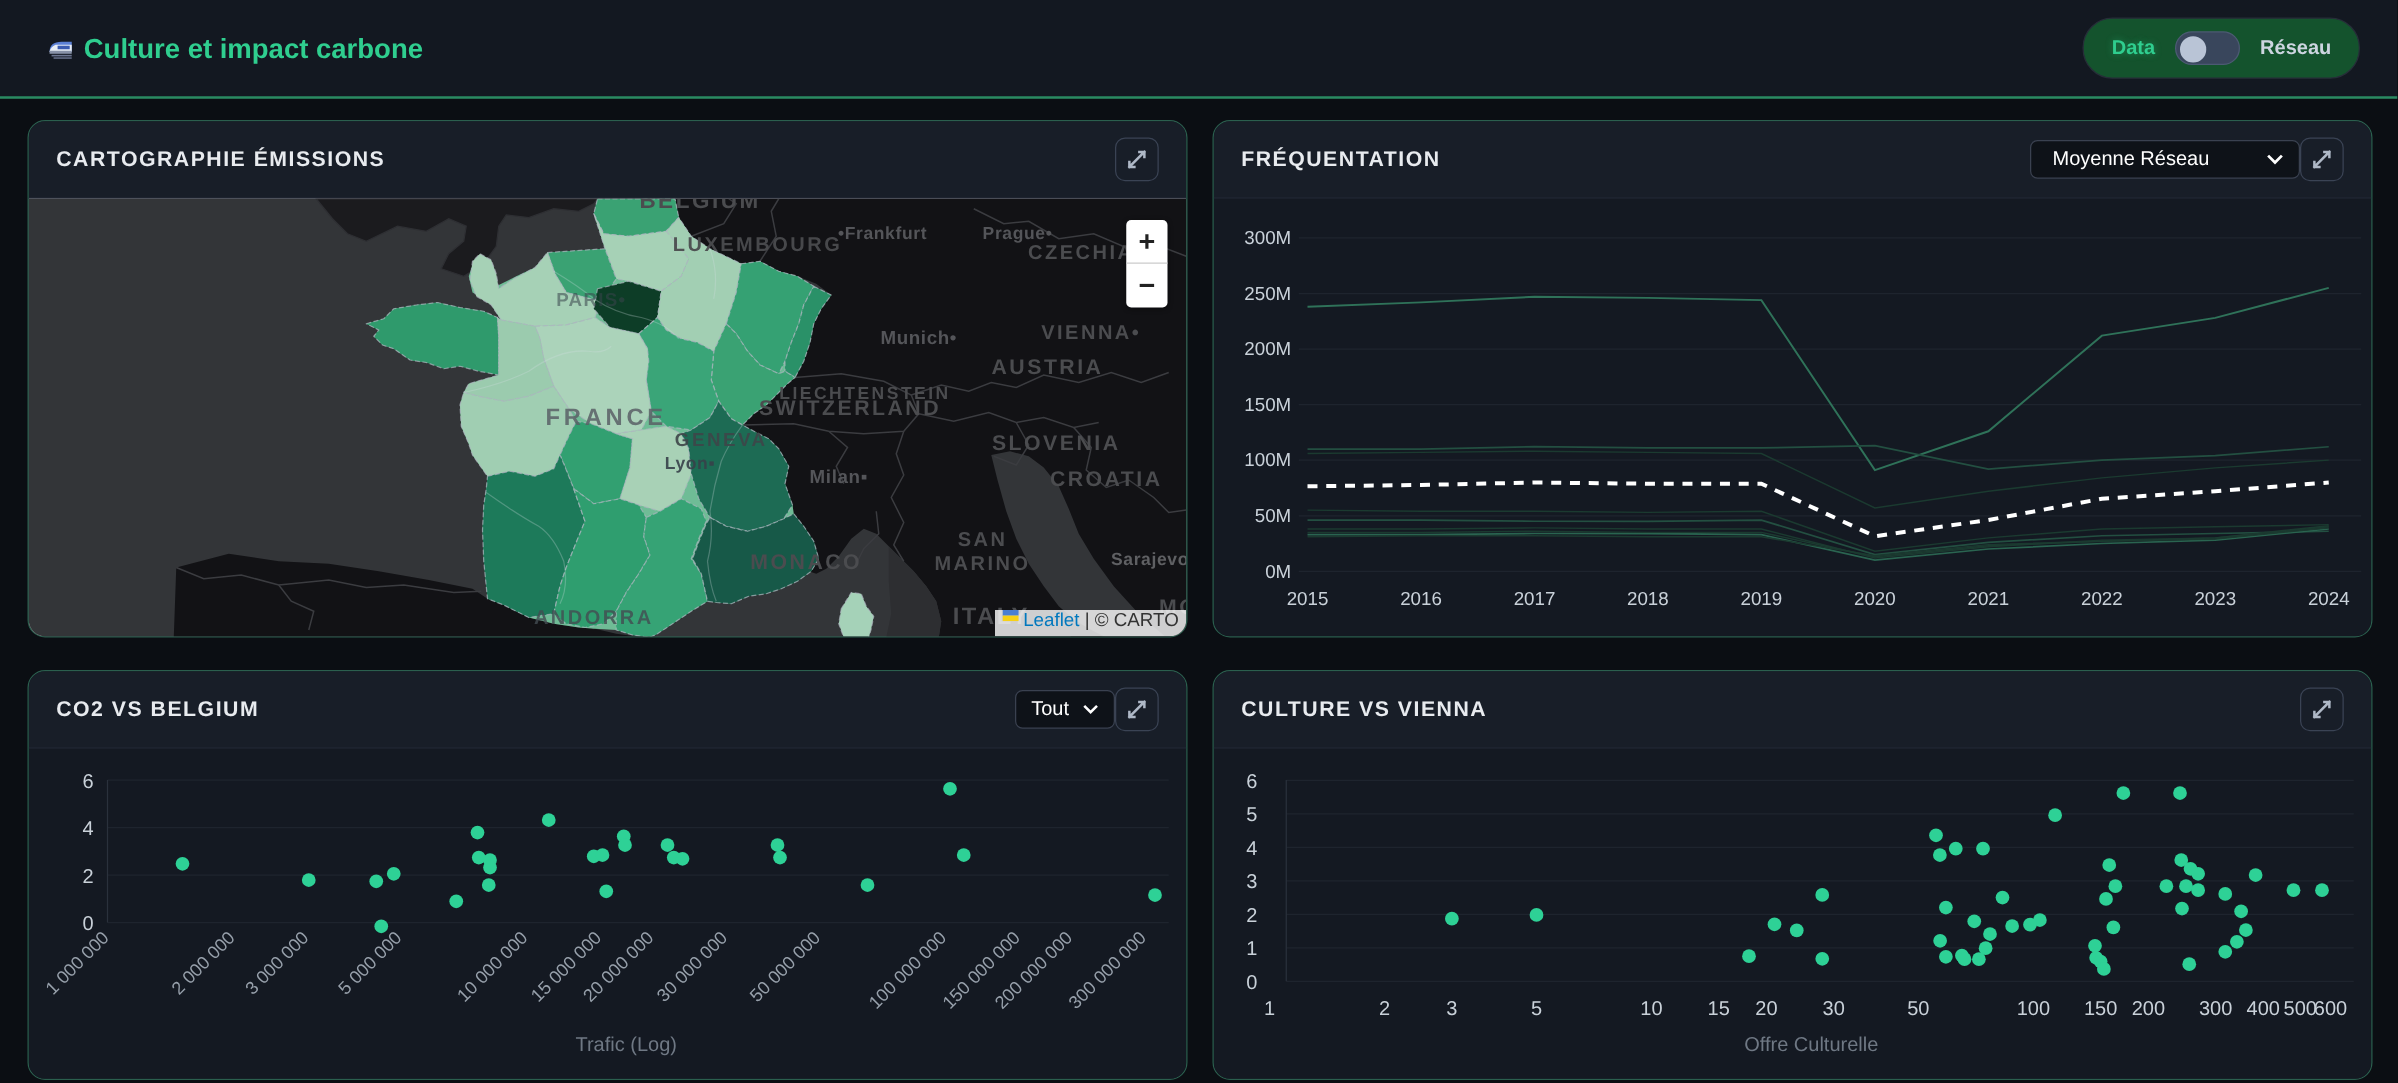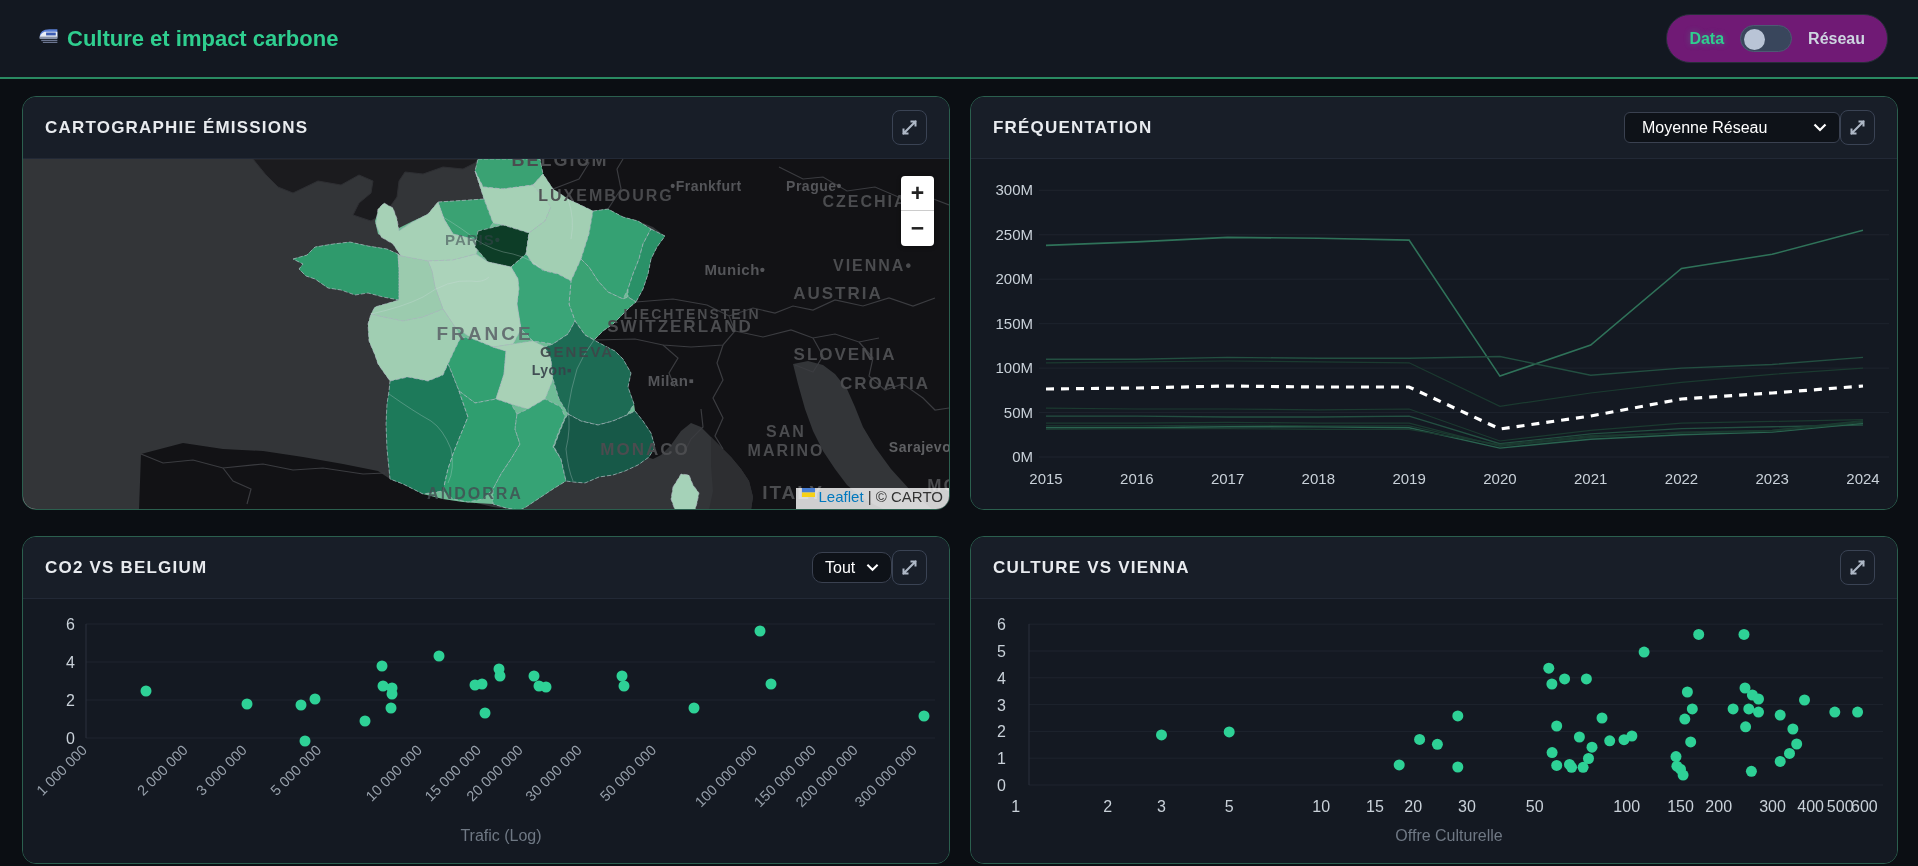--- a/index.html
+++ b/index.html
@@ -1,19 +1,19 @@
 <!DOCTYPE html>
 <html><head>
 <meta charset="utf-8">
 <style>
 * { margin:0; padding:0; box-sizing:border-box; }
 html,body { width:1918px; height:866px; overflow:hidden; background:#0b0e13; font-family:"Liberation Sans", sans-serif; }
 .nav { height:79px; background:#131821; border-bottom:2px solid #2a8a62; display:flex; align-items:center; justify-content:space-between; padding:0 30px 0 38px; }
-.brand { display:flex; align-items:flex-start; gap:8px; color:#2fce8f; font-size:22px; font-weight:bold; }
-.togglewrap { display:flex; align-items:center; gap:16px; background:#701a75; border:1px solid #272d39; border-radius:24px; padding:10px 22px; }
+.brand { display:flex; align-items:center; gap:8px; color:#2fce8f; font-size:22px; font-weight:bold; }
+.togglewrap { display:flex; align-items:center; gap:16px; background:#14532d; border:1px solid #272d39; border-radius:24px; padding:10px 22px; }
 .tl-data { color:#2fce8f; font-size:16px; font-weight:bold; text-shadow:0 0 6px rgba(47,206,143,.4); }
 .tl-creatif { color:#cdd5e0; font-size:16px; font-weight:bold; }
 .track { width:52px; height:27px; background:#39465c; border:1px solid #4c5a73; border-radius:14px; position:relative; }
 .knob { position:absolute; left:3px; top:2.5px; width:21px; height:21px; border-radius:50%; background:#b9c4d6; }
 .main { padding:17px 22px; display:grid; grid-template-columns:928px 928px; grid-template-rows:414px 328px; gap:26px 20px; }
 .panel { background:#151b24; border:1px solid #2b5f4e; border-radius:14px; overflow:hidden; display:flex; flex-direction:column; }
 .phead { height:62px; min-height:62px; background:#181e28; border-bottom:1px solid #222936; display:flex; align-items:center; justify-content:space-between; padding:4px 22px; }
 .ptitle { color:#e8ebef; font-size:17px; font-weight:bold; letter-spacing:1.2px; }
 .pctrl { display:flex; align-items:center; }
 .expbtn { width:35px; height:35px; border:1px solid #3a4354; border-radius:8px; display:flex; align-items:center; justify-content:center; }
@@ -196,21 +196,21 @@
           <polyline points="75.0,270.4 165.8,269.6 256.6,269.6 347.3,270.4 438.1,270.4 528.9,285.6 619.7,276.7 710.5,274.0 801.2,272.2 892.0,263.3" fill="none" stroke="#1b3a30" stroke-width="1.2"></polyline>
           <polyline points="75.0,266.9 165.8,266.9 256.6,266.0 347.3,266.9 438.1,266.9 528.9,286.4 619.7,277.6 710.5,274.0 801.2,271.3 892.0,261.6" fill="none" stroke="#1b3a30" stroke-width="1.2"></polyline>
           <polyline points="75.0,230 165.8,229 256.6,227 347.3,228 438.1,228 528.9,270 619.7,257 710.5,240 801.2,234 892.0,227" fill="none" stroke="#ffffff" stroke-width="3.2" stroke-dasharray="8 7"></polyline>
         </svg>
     </div>
   </div>
   <div class="panel">
     <div class="phead">
       <span class="ptitle">CO2 VS BELGIUM</span>
       <div class="pctrl">
-        <div class="sel" style="width:80px;border-radius:10px;">Tout <svg width="13" height="9" viewBox="0 0 14 9">
+        <div class="sel" style="width:80px;">Tout <svg width="13" height="9" viewBox="0 0 14 9">
               <path d="M1.5 1.5 L7 7 L12.5 1.5" stroke="#fff" stroke-width="2.2" fill="none"></path>
             </svg></div>
         <div class="expbtn">
             <svg width="17" height="17" viewBox="0 0 17 17">
               <path d="M10.5 2.5 H14.5 V6.5 M14.5 2.5 L2.5 14.5 M2.5 10.5 V14.5 H6.5" stroke="#aeb8c6" stroke-width="2" fill="none" stroke-linecap="square"></path>
             </svg>
           </div>
       </div>
     </div>
     <div class="pbody">

